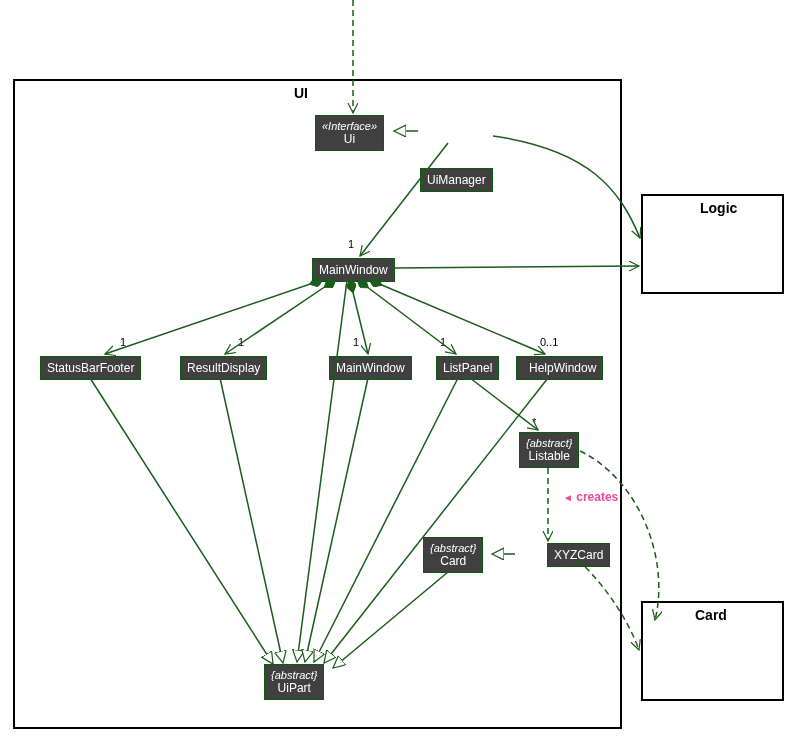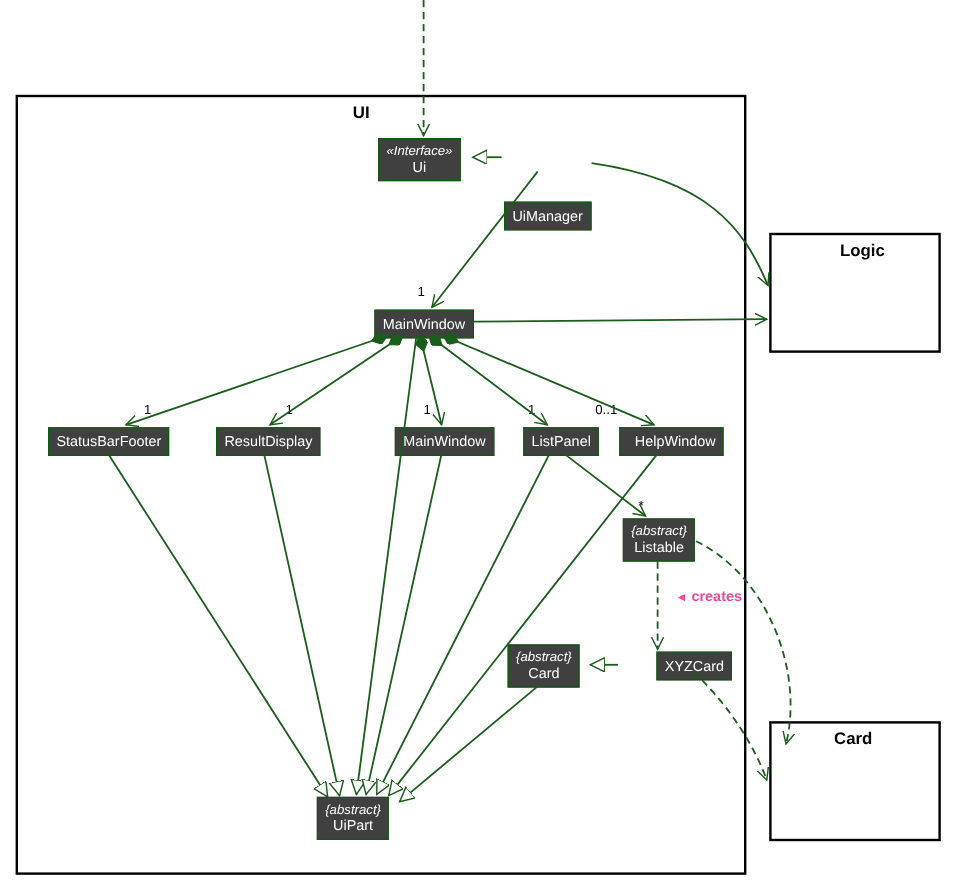--- a/index.html
+++ b/index.html
@@ -98,21 +98,21 @@
 <div class="class-box" style="left:264px; top:664px;">
   <div class="stereotype">{abstract}</div>
   <div>UiPart</div>
 </div>
 
 <div class="mult" style="left:348px; top:238px;">1</div>
 <div class="mult" style="left:120px; top:336px;">1</div>
 <div class="mult" style="left:238px; top:336px;">1</div>
 <div class="mult" style="left:353px; top:336px;">1</div>
 <div class="mult" style="left:440px; top:336px;">1</div>
-<div class="mult" style="left:496px; top:336px;">0..1</div>
+<div class="mult" style="left:540px; top:336px;">0..1</div>
 <div class="mult" style="left:532px; top:416px;">*</div>
 
 <div class="rel-label" style="left:563px; top:490px;">
   <span style="font-size:10px;">◄</span>
   <span>creates</span>
 </div>
 
 <svg width="794" height="741">
   <defs>
     <marker id="hollow-tri" markerWidth="14" markerHeight="14" refX="12" refY="6" orient="auto" markerUnits="userSpaceOnUse">

